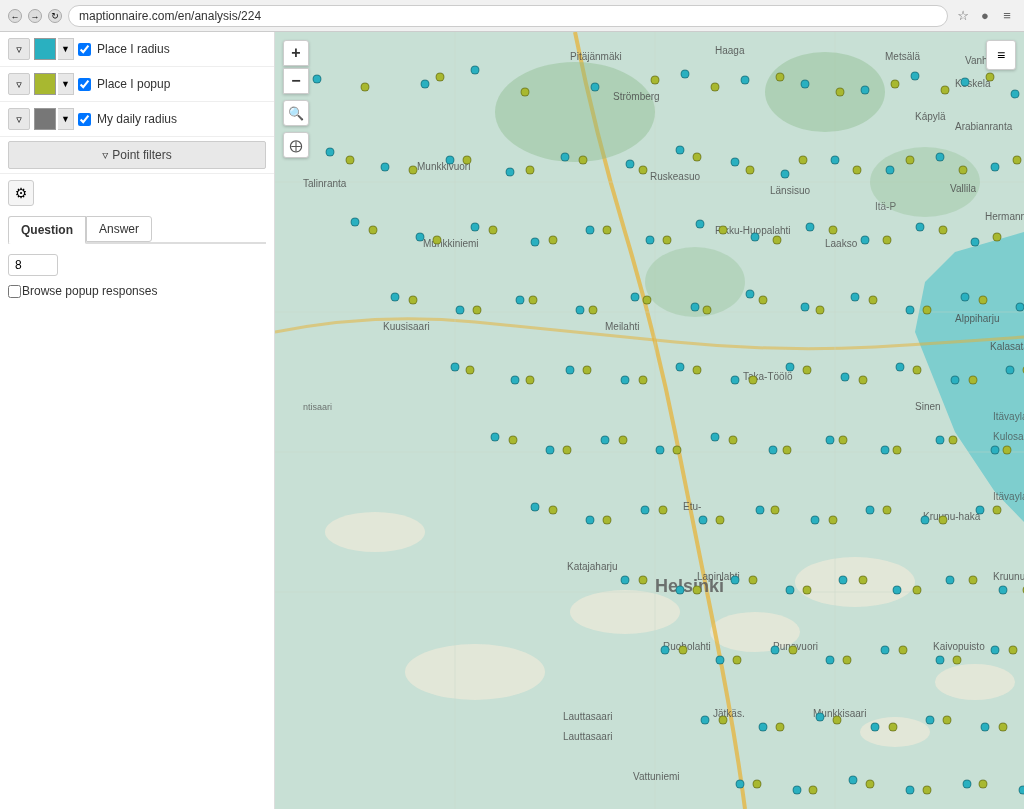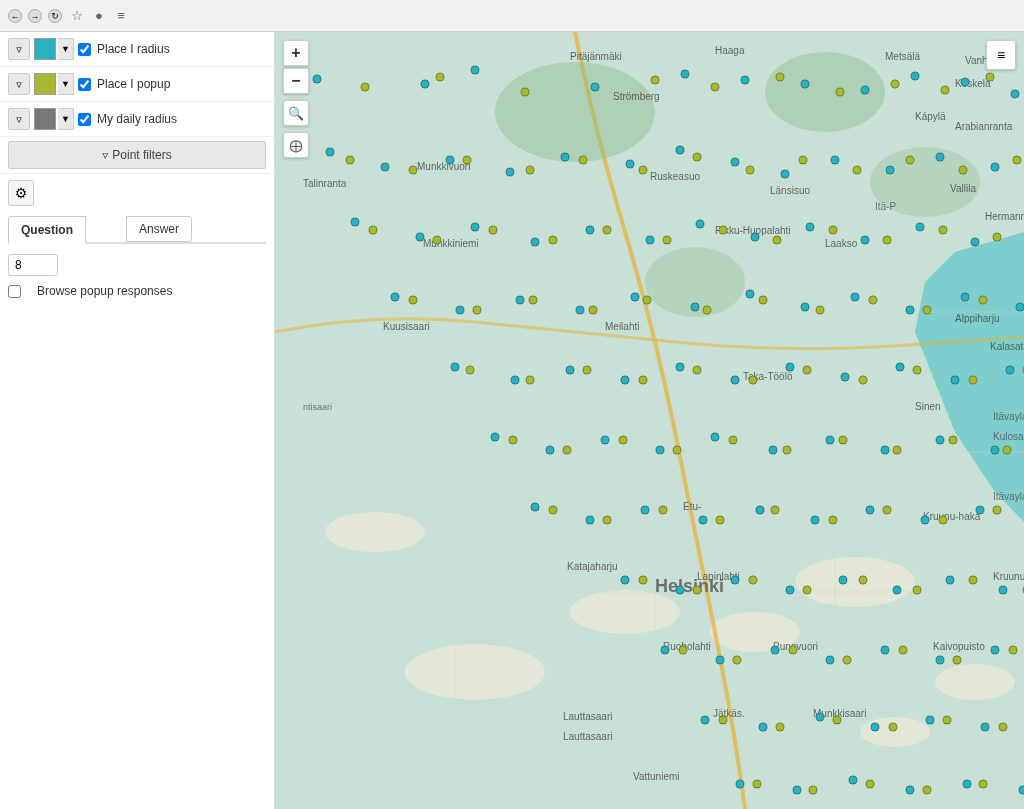--- a/index.html
+++ b/index.html
@@ -139,21 +139,21 @@
       color: #333;
     }
     .tab-btn.active {
       border-bottom: 2px solid #fff;
       background: #fff;
       margin-bottom: -2px;
       font-weight: bold;
       border-bottom-color: #fff;
     }
     .tab-btn:first-child { border-radius: 3px 0 0 3px; }
-    .tab-btn:last-child { border-radius: 0 3px 3px 0; margin-left: 40px; }
+    .tab-btn:last-child { border-radius: 0 3px 3px 0; }
 
     .analysis-section {
       padding: 10px 8px;
     }
     .dropdown-row {
       display: flex; align-items: center; gap: 4px; margin-bottom: 8px;
     }
     .select-box {
       padding: 4px 6px;
       border: 1px solid #ccc;
@@ -165,21 +165,21 @@
     .point-radius-label { font-size: 12px; color: #333; margin-bottom: 4px; }
     .point-radius-input {
       width: 50px;
       padding: 3px 6px;
       border: 1px solid #ccc;
       border-radius: 3px;
       font-size: 12px;
       margin-bottom: 8px;
     }
     .browse-popup-row {
-      display: flex; align-items: center; gap: 16px;
+      display: flex; align-items: center; gap: 1px;
     }
     .browse-label { font-size: 12px; color: #333; }
 
     
     .map-area {
       flex: 1;
       position: relative;
       background: #a8d8d8;
       overflow: hidden;
     }
@@ -246,20 +246,23 @@
     .dot-teal { background: #2ab0c0; }
     .dot-olive { background: #a8b830; }
   </style>
 </head>
 <body>
 
 <div class="browser-chrome">
   <div class="browser-btn">←</div>
   <div class="browser-btn">→</div>
   <div class="browser-btn">↻</div>
+  <div class="url-bar">
+    <span>maptionnaire.com/en/analysis/224</span>
+  </div>
   <div class="browser-icons">
     <div class="browser-icon">☆</div>
     <div class="browser-icon">●</div>
     <div class="browser-icon">≡</div>
   </div>
 </div>
 
 <div class="main-layout">
 
   <div class="sidebar">

